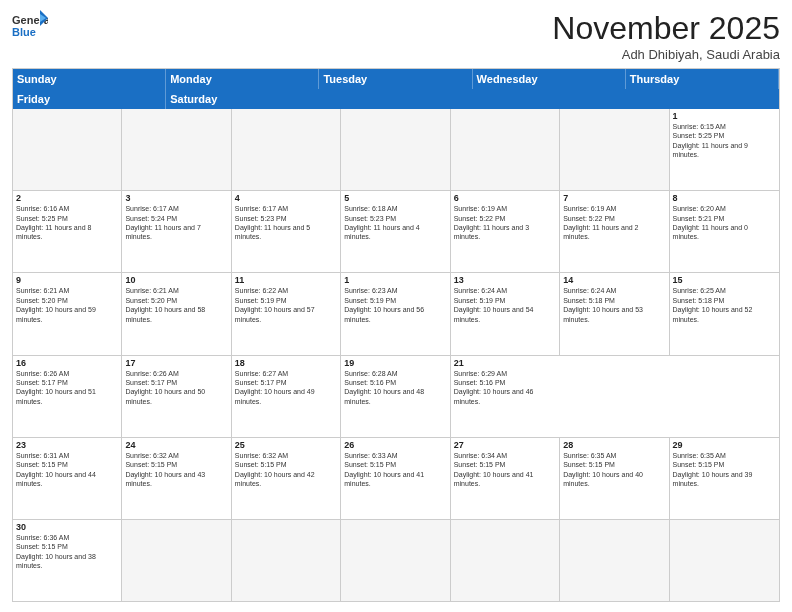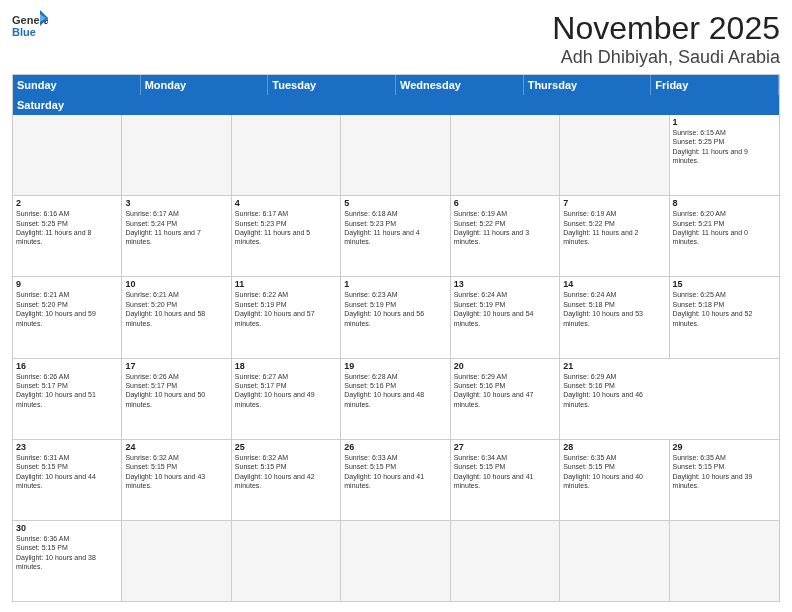--- a/index.html
+++ b/index.html
@@ -34,32 +34,32 @@
     }
     .title-block {
       text-align: right;
     }
     .month-title {
       font-size: 32px;
       font-weight: normal;
       color: #222;
     }
     .location-title {
-      font-size: 18px;
+      font-size: 13px;
       color: #444;
     }
     .calendar {
       flex: 1;
       display: flex;
       flex-direction: column;
       border: 1px solid #ccc;
     }
     .cal-header {
       display: grid;
-      grid-template-columns: repeat(6, 1fr);
+      grid-template-columns: repeat(5, 1fr);
       background: #1a6fc4;
     }
     .cal-header-cell {
       color: #fff;
       font-size: 11px;
       font-weight: bold;
       padding: 4px 4px;
       text-align: left;
       border-right: 1px solid rgba(255,255,255,0.3);
     }
@@ -211,24 +211,20 @@
           </div>
           <div class="cal-cell">
             <div class="day-num">18</div>
             <div class="cell-info">Sunrise: 6:27 AM<br>Sunset: 5:17 PM<br>Daylight: 10 hours and 49 minutes.</div>
           </div>
           <div class="cal-cell">
             <div class="day-num">19</div>
             <div class="cell-info">Sunrise: 6:28 AM<br>Sunset: 5:16 PM<br>Daylight: 10 hours and 48 minutes.</div>
           </div>
           <div class="cal-cell">
-            <div class="day-num">20</div>
-            <div class="cell-info">Sunrise: 6:29 AM<br>Sunset: 5:16 PM<br>Daylight: 10 hours and 47 minutes.</div>
-          </div>
-          <div class="cal-cell">
             <div class="day-num">21</div>
             <div class="cell-info">Sunrise: 6:29 AM<br>Sunset: 5:16 PM<br>Daylight: 10 hours and 46 minutes.</div>
           </div>
         </div>
         <div class="cal-row">
           <div class="cal-cell">
             <div class="day-num">23</div>
             <div class="cell-info">Sunrise: 6:31 AM<br>Sunset: 5:15 PM<br>Daylight: 10 hours and 44 minutes.</div>
           </div>
           <div class="cal-cell">

